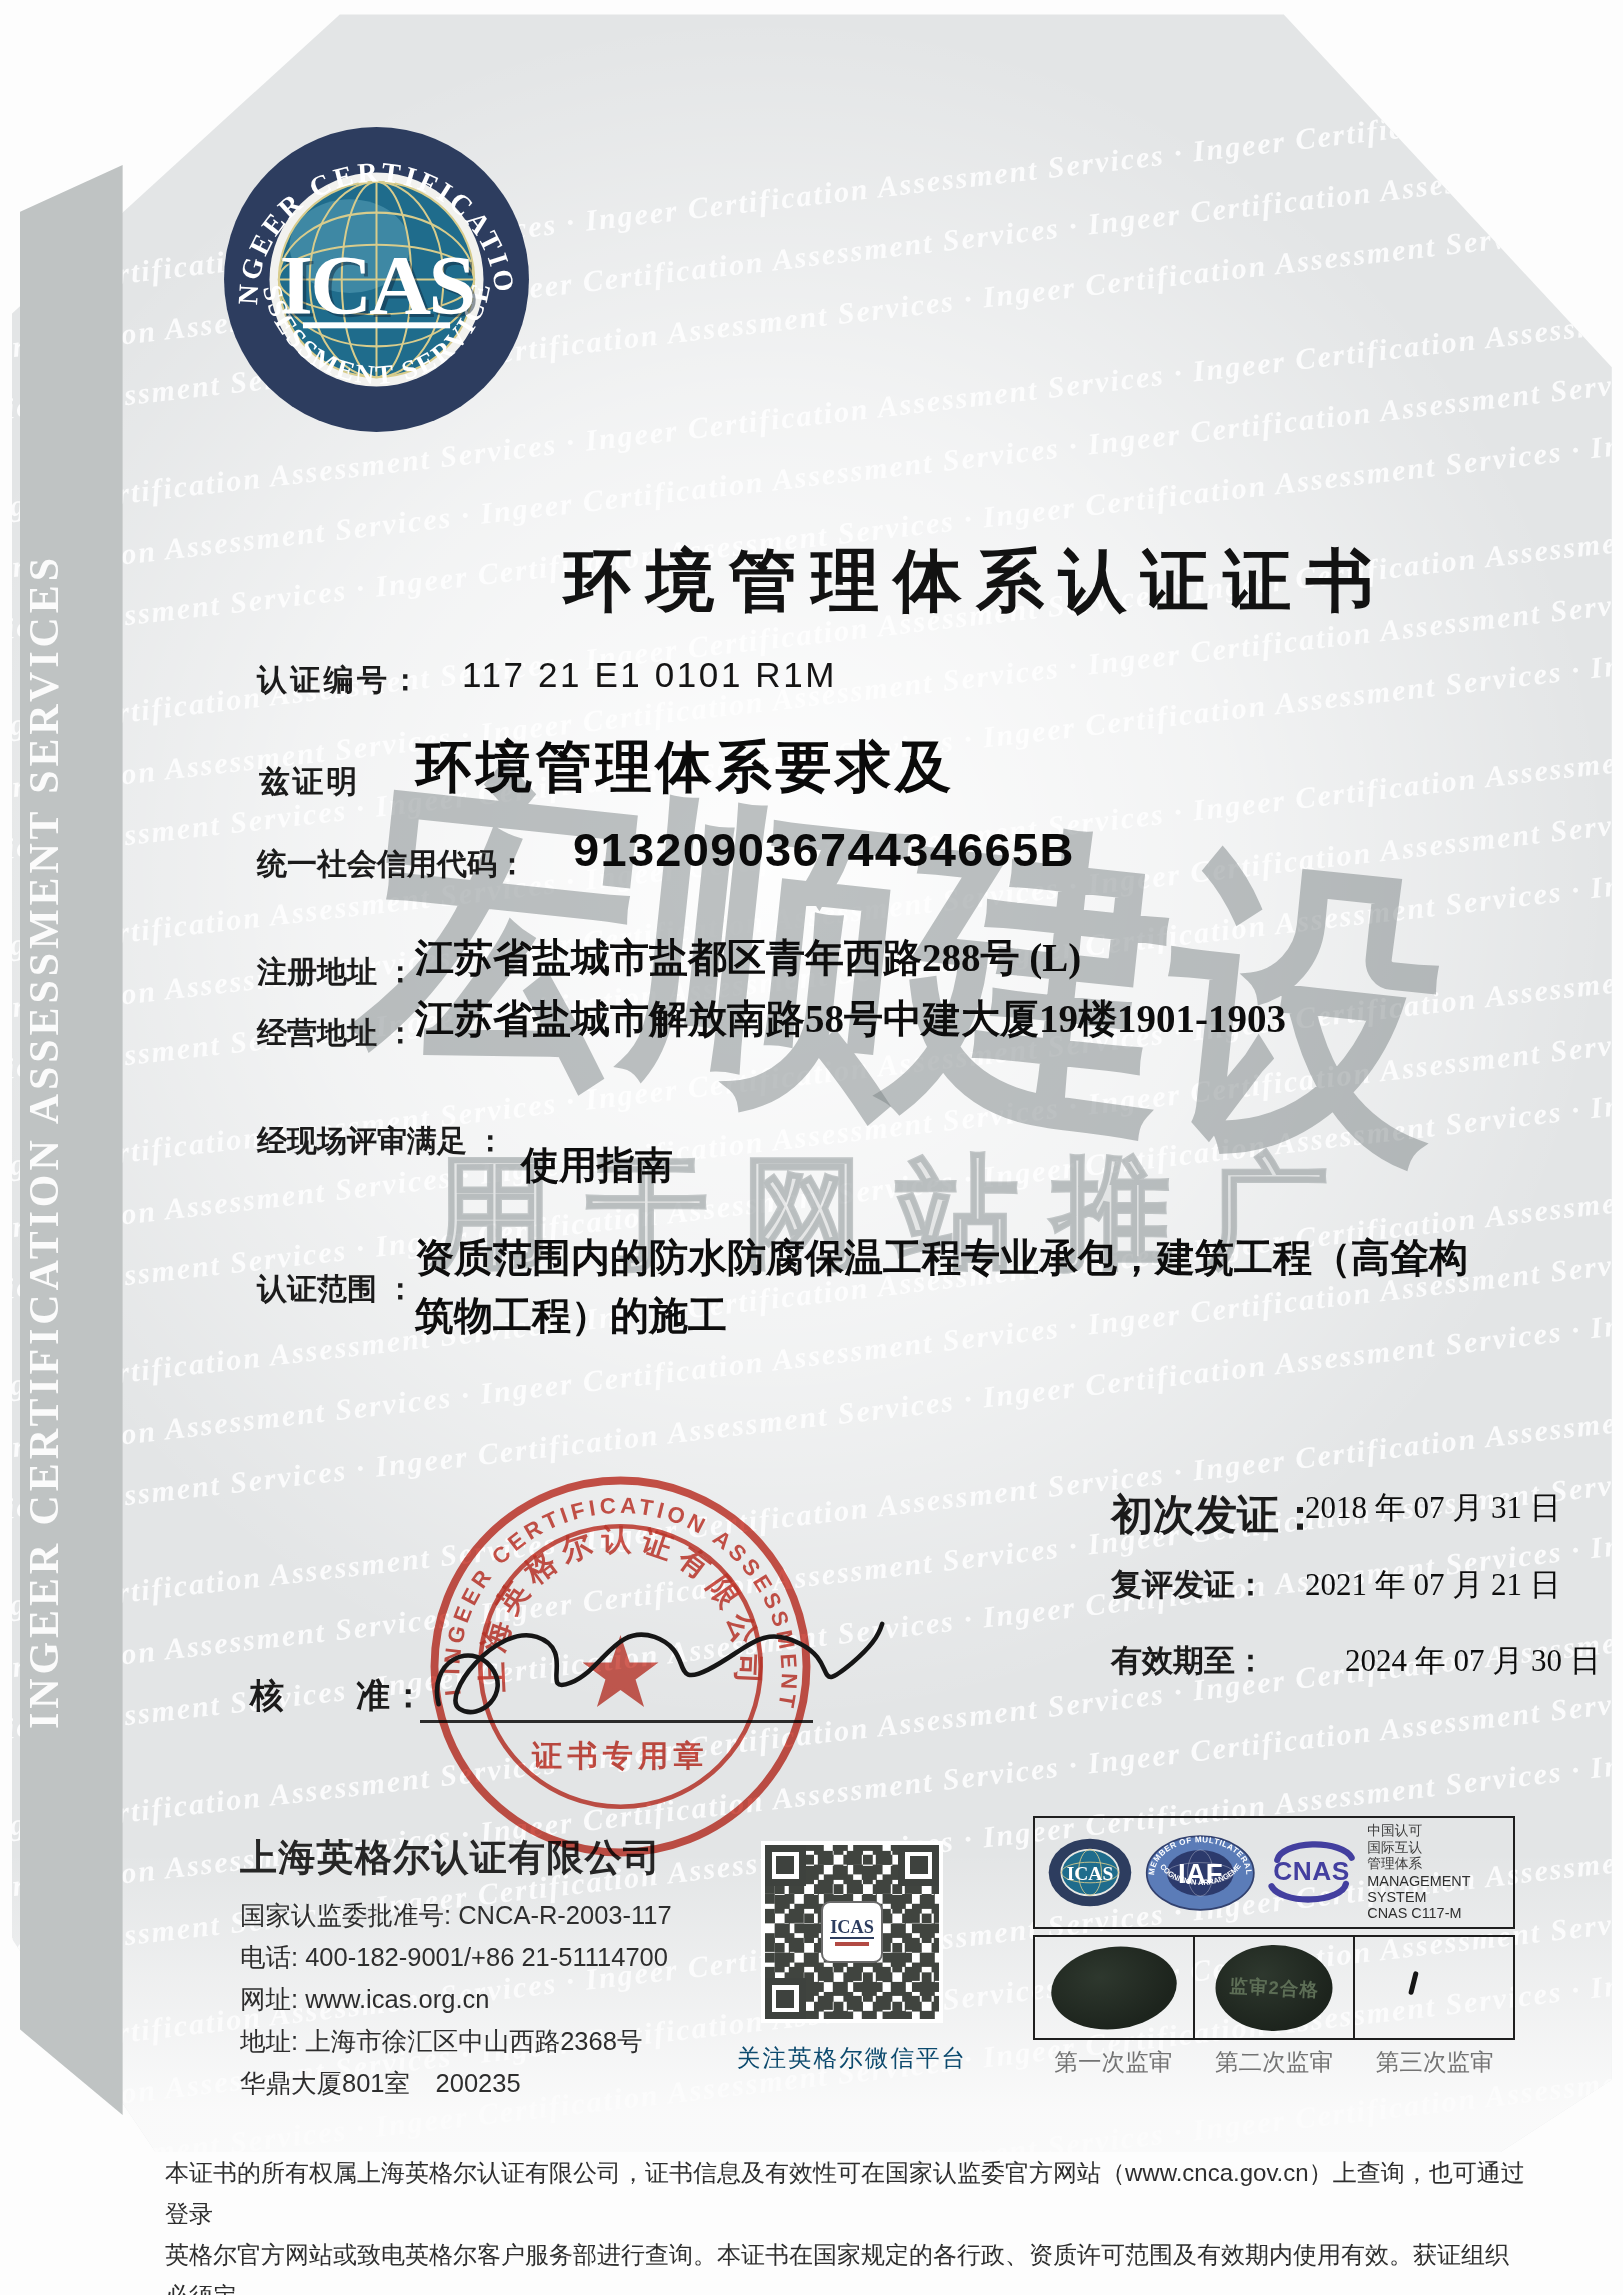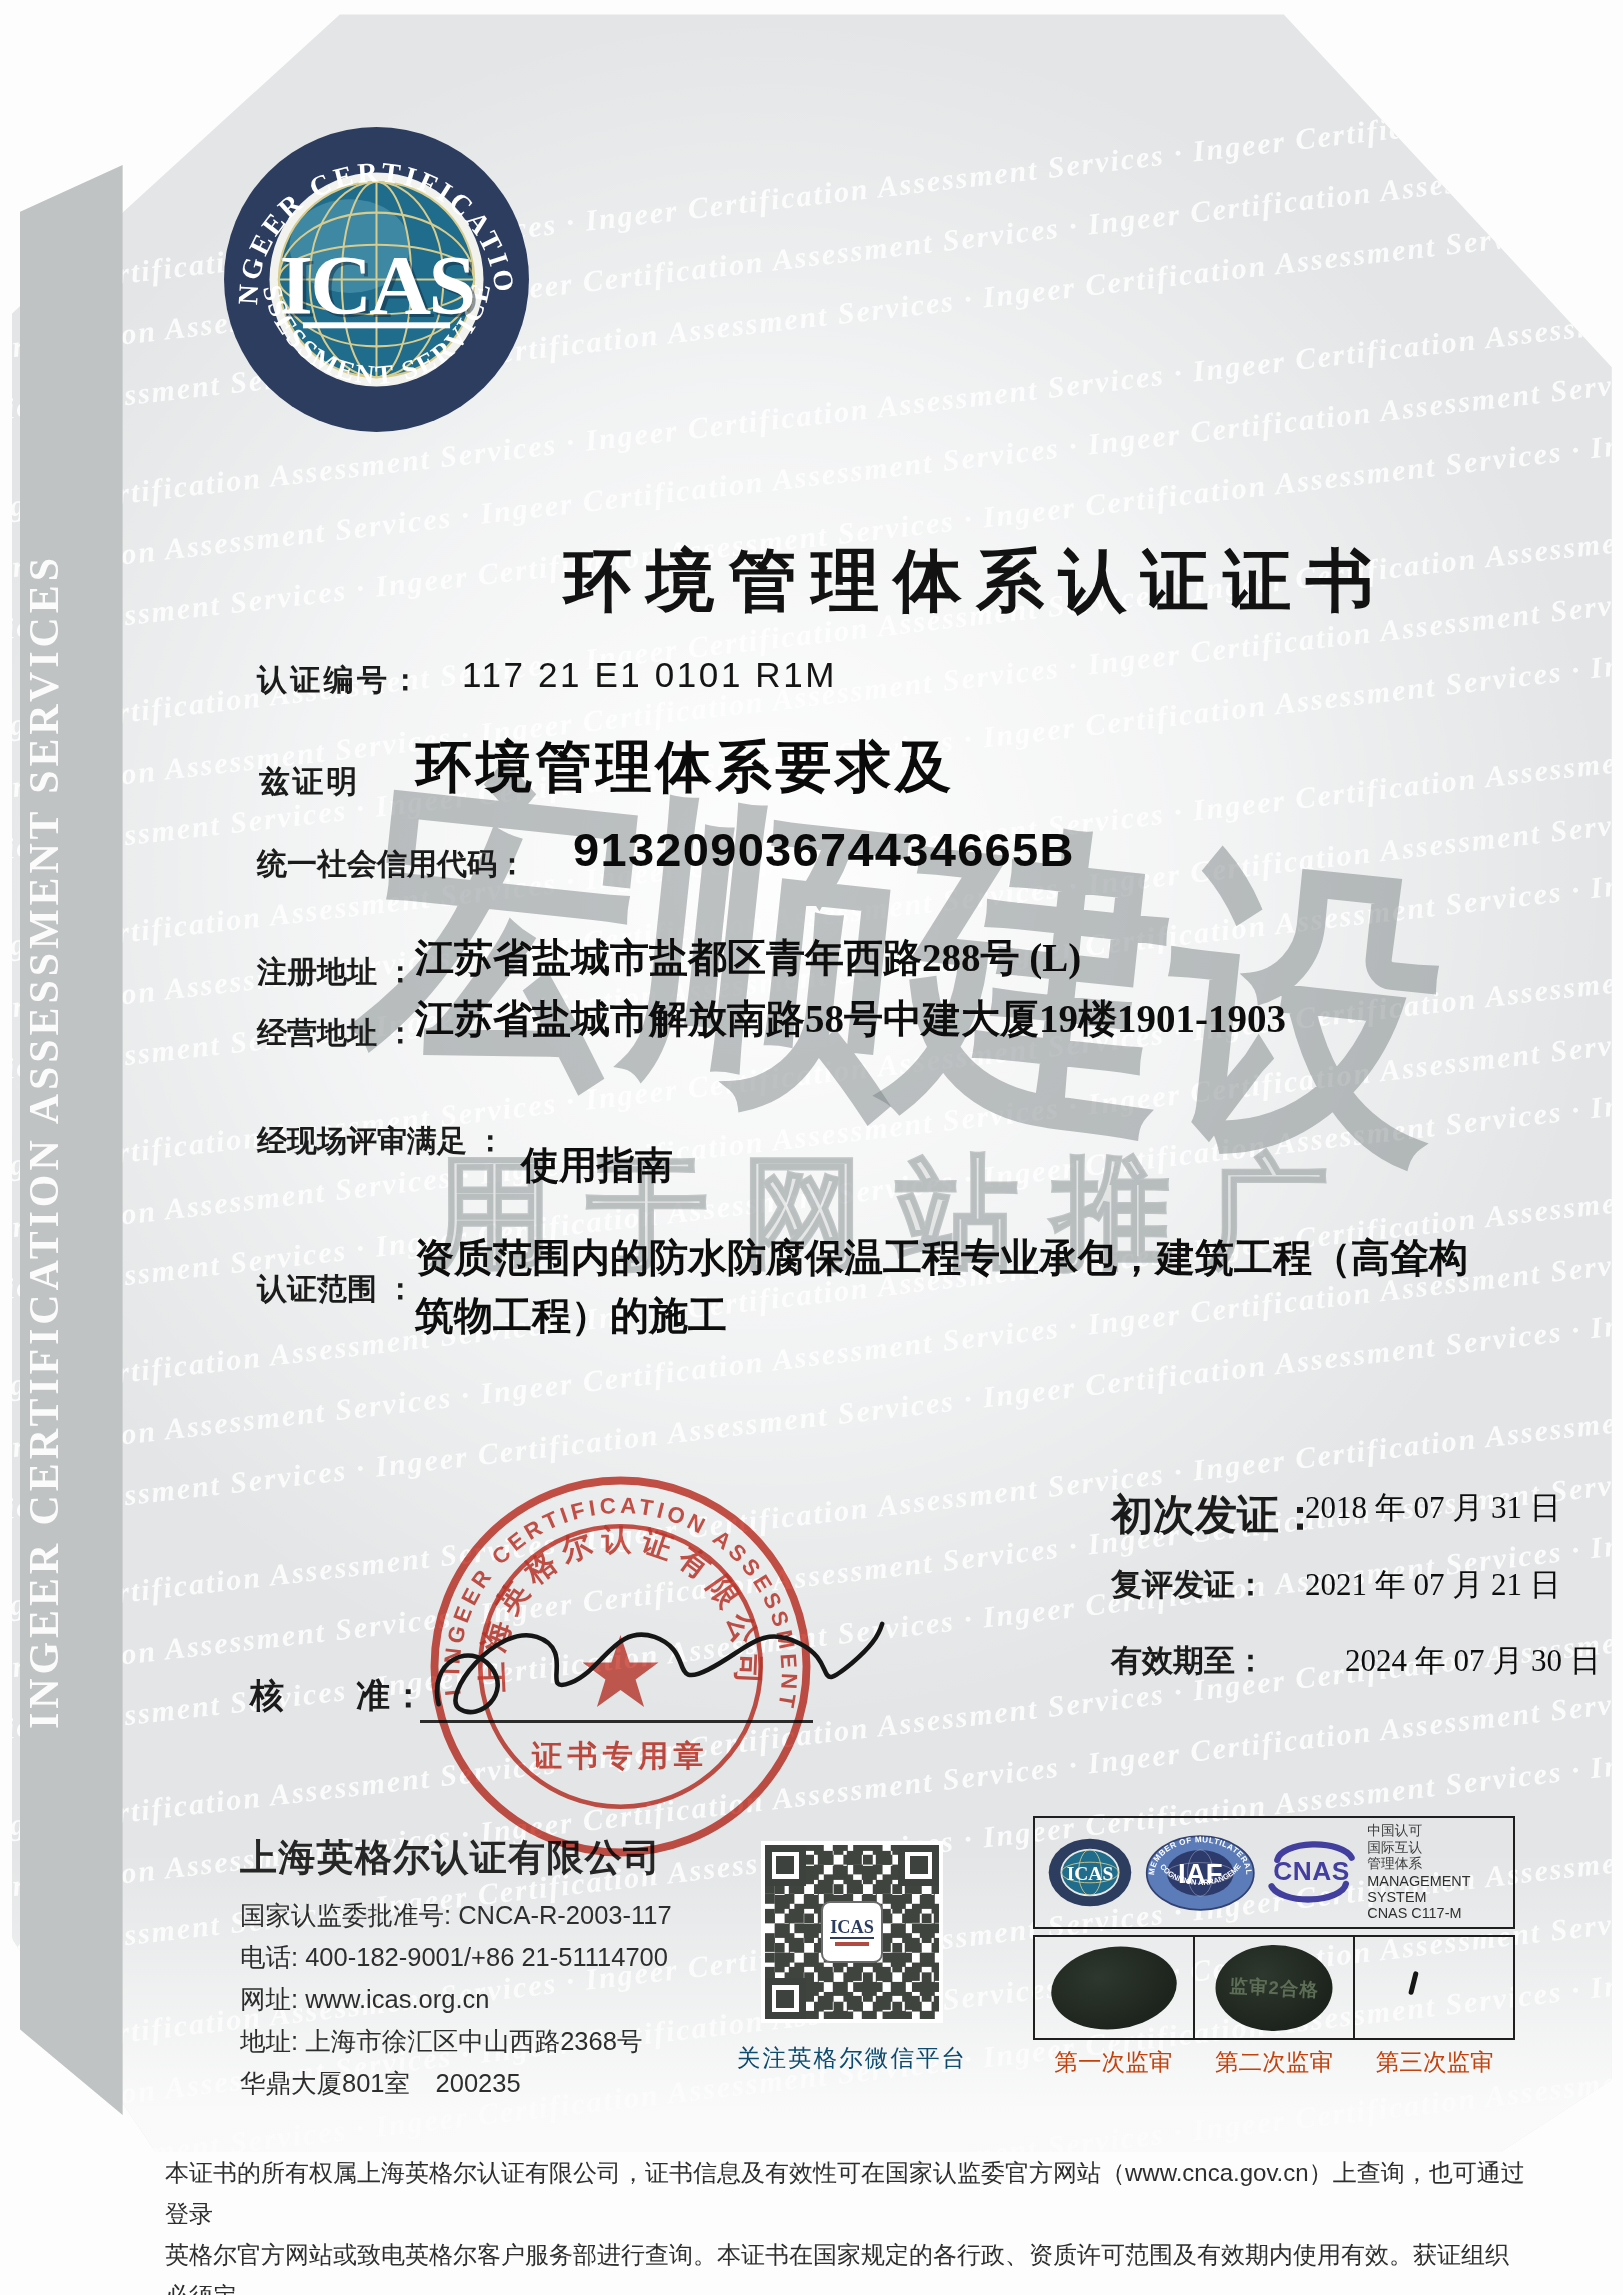--- a/index.html
+++ b/index.html
@@ -69,21 +69,21 @@
   .audit-cell{flex:1;position:relative;border-right:2px solid #1f1f1f;}
   .audit-cell:last-child{border-right:none;}
   .audit-stamp{position:absolute;left:50%;top:50%;width:126px;height:82px;
     transform:translate(-50%,-50%) rotate(-7deg);border-radius:50%;
     background:radial-gradient(ellipse at 40% 35%,#2e382e 0%,#1d241d 70%);
     display:flex;align-items:center;justify-content:center;}
   .audit-stamp2-text{font-weight:700;font-size:18.3px;letter-spacing:1.3px;color:#5d6e56;transform:rotate(3deg);}
   .audit-tick{position:absolute;left:56px;top:34px;width:4.6px;height:23.6px;background:#161616;
     border-radius:2.6px;transform:rotate(14deg);}
   .audit-labels{position:absolute;left:1033px;top:2046px;width:482px;display:flex;z-index:2;}
-  .audit-labels span{flex:1;text-align:center;font-size:23.6px;color:#c2410c;}
+  .audit-labels span{flex:1;text-align:center;font-size:23.6px;color:#737373;}
 
   
   .footer{position:absolute;left:165px;top:2152px;width:1361px;font-size:24px;line-height:41px;
     color:#2e2e2e;z-index:2;}
 </style>
 </head>
 <body>
 
 <div class="page">
 

